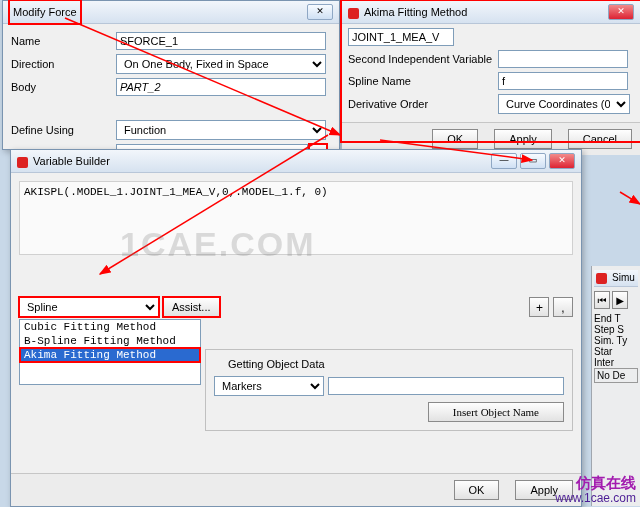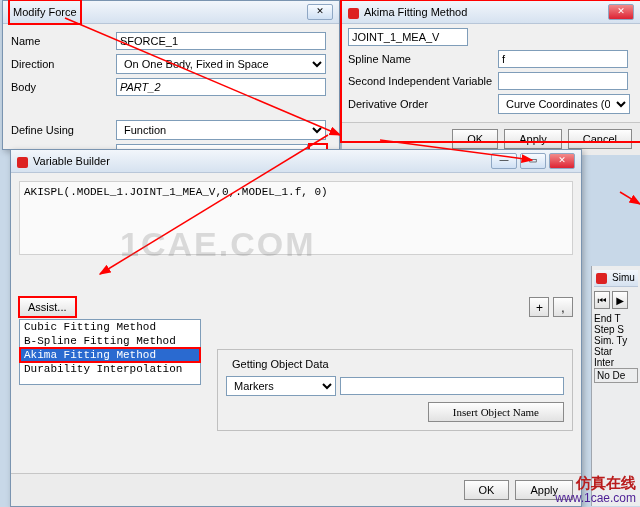--- a/index.html
+++ b/index.html
@@ -68,21 +68,21 @@
     box-sizing: border-box;
   }
   select { height: 20px; }
   .btn {
     background: linear-gradient(#fefefe,#e2e2e2);
     border: 1px solid #8a8a8a;
     height: 20px;
     padding: 0 14px;
     font-size: 11px;
   }
-  .btn-row { display:flex; justify-content:flex-end; gap:6px; padding:6px 8px; border-top:1px solid #c6c6c6; background:#ececec;}
+  .btn-row { display:flex; justify-content:flex-end; gap:16px; padding:6px 8px; border-top:1px solid #c6c6c6; background:#ececec;}
   .red-box { outline: 2px solid #f00; outline-offset: -1px;}
   .arrow {
     position:absolute;
     pointer-events:none;
   }
   .textarea {
     border:1px solid #d0d0d0;
     background:#fafafa;
     font-family: "Courier New", monospace;
     font-size:11px;
@@ -127,21 +127,21 @@
   .sim-title {
     background: linear-gradient(#f2f6fb, #d6e2f0);
     border-bottom:1px solid #b8c6d8;
     padding:2px;
   }
   .watermark2 {
     position:absolute;
     right:4px; bottom:14px;
     font-size:15px;
     font-weight:bold;
-    color:#b91c1c;
+    color:#a21caf;
     text-align:center;
   }
   .watermark3 {
     position:absolute;
     right:4px; bottom:2px;
     font-size:12px;
     color:#4c1d95;
   }
   .small-ellipsis {
     width:18px; height:18px;
@@ -203,29 +203,29 @@
 
 <div class="window red-box" style="left:341px; top:0; width:298px; height:140px;">
   <div class="titlebar">
     <span><span class="title-icon"></span><span>Akima Fitting Method</span></span>
     <span class="win-buttons">
       <span class="win-btn close">✕</span>
     </span>
   </div>
   <div class="body-area" style="padding:4px 6px;">
     <div class="row">
-      <input type="text" style="width: 120px;" value="JOINT_1_MEA_V">
+      <input type="text" style="width: 106px;" value="JOINT_1_MEA_V">
+      </div>
+    <div class="row">
+        <label style="width:150px">Second Independent Variable</label>
+      <input type="text" style="width: 130px;" value="">
       </div>
     <div class="row">
         <label style="width:150px">Spline Name</label>
       <input type="text" style="width: 130px;" value="f">
-      </div>
-    <div class="row">
-        <label style="width:150px">Second Independent Variable</label>
-      <input type="text" style="width: 130px;" value="">
       </div>
     <div class="row">
         <label style="width:150px">Derivative Order</label>
       <select style="width:132px"><option>Curve Coordinates (0)</option></select>
       </div>
   </div>
   <div class="btn-row">
     <button class="btn">OK</button>
     <button class="btn">Apply</button>
     <button class="btn">Cancel</button>
@@ -238,36 +238,36 @@
     <span class="win-buttons">
       <span class="win-btn">—</span>
       <span class="win-btn">▭</span>
       <span class="win-btn close">✕</span>
     </span>
   </div>
   <div class="body-area">
     <div class="textarea">AKISPL(.MODEL_1.JOINT_1_MEA_V,0,.MODEL_1.f, 0)</div>
 
     <div style="display:flex; align-items:center; margin-top:42px; gap:4px;">
+      <select class="red-box" style="width:140px"><option>Spline</option></select>
       <button class="btn red-box" style="padding:0 8px;">Assist...</button>
       <div style="flex:1"></div>
       <button class="plus-btn">+</button>
       <button class="plus-btn">,</button>
     </div>
 
-    <div style="display:flex; gap:16px; margin-top:2px;">
+    <div style="display:flex; gap:4px; margin-top:2px;">
       <div class="listbox" style="width:180px; height:64px;">
         <div>Cubic Fitting Method</div>
         <div>B-Spline Fitting Method</div>
         <div class="sel red-box">Akima Fitting Method</div>
-        <div>Durability Interpolation</div>
       </div>
       <div style="flex:1;">
         <div class="groupbox" style="margin-top:30px;">
-          <div style="margin:-16px 0 6px 2px; background:#f0f0f0; display:inline-block; padding:0 4px;">Getting Object Data</div>
+          <div style="margin:-16px 0 6px 10px; background:#f0f0f0; display:inline-block; padding:0 4px;">Getting Object Data</div>
           <div class="row">
             <select style="width:110px"><option>Markers</option></select>
             <input type="text" style="flex: 1 1 0%; margin-left: 4px;">
           </div>
           <div style="text-align:right; margin-top:6px;">
             <button class="btn" style="padding:0 24px;font-family:Liberation Serif, serif;">Insert Object Name</button>
           </div>
         </div>
       </div>
     </div>

